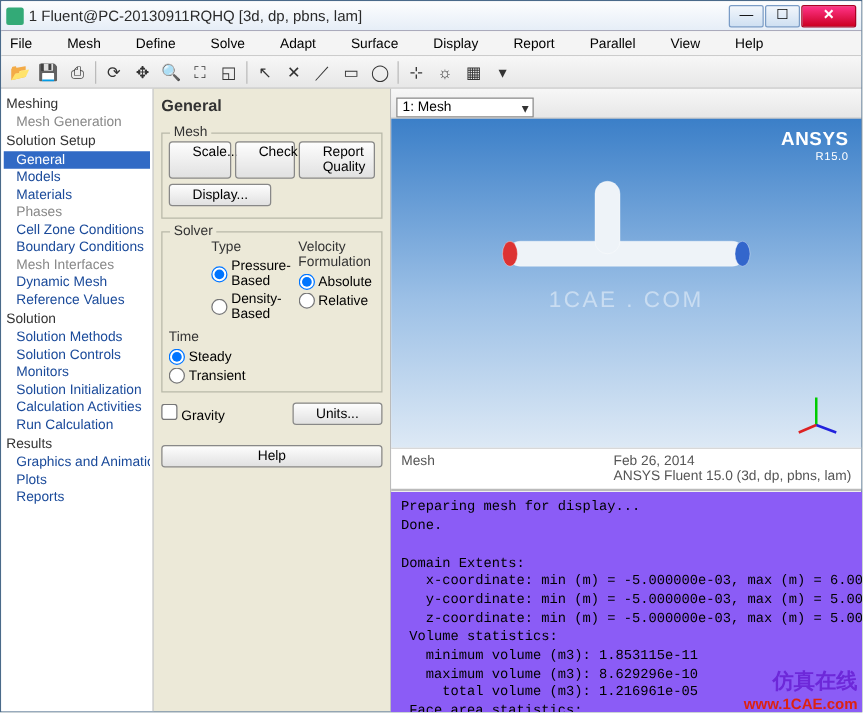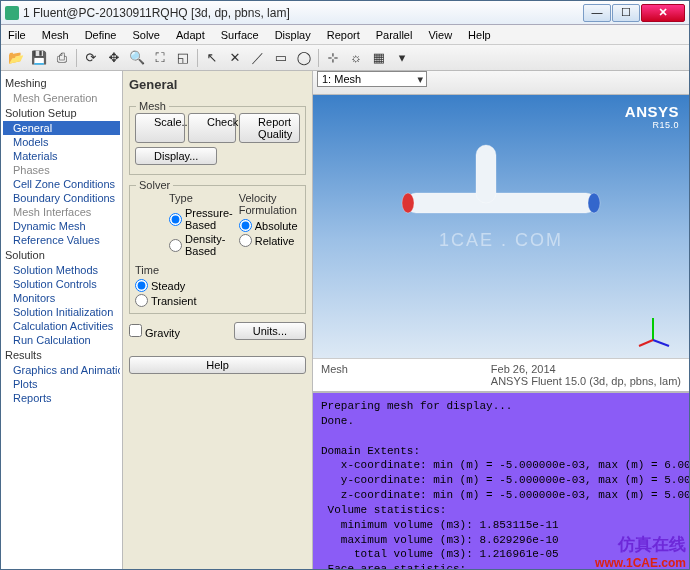--- a/index.html
+++ b/index.html
@@ -4,21 +4,21 @@
 <style>
 * { box-sizing: border-box; margin: 0; padding: 0; }
 body { font-family: Tahoma, Arial, sans-serif; font-size: 11px; background: #ece9d8; color: #000; width: 690px; height: 570px; overflow: hidden; }
 .window { border: 1px solid #4a6a8a; background: #fff; width: 690px; height: 570px; display: flex; flex-direction: column; }
 .titlebar { background: linear-gradient(#fdfdfe,#e6eef7); height: 24px; display: flex; align-items: center; padding: 0 4px; border-bottom: 1px solid #aab; }
 .titlebar .icon { width: 14px; height: 14px; background: #3a7; border-radius: 2px; margin-right: 4px; }
 .titlebar .title { flex: 1; font-size: 12px; color: #2a2a2a; }
 .winbtns { display: flex; gap: 1px; }
 .winbtn { width: 28px; height: 18px; background: linear-gradient(#f2f6fb,#cfe0f2); border: 1px solid #7a9cc6; border-radius: 2px; font-size: 11px; text-align: center; line-height: 14px; cursor: pointer; }
 .winbtn.close { background: linear-gradient(#f38,#c02); border-color: #a02; color: #fff; width: 44px; font-weight: bold; }
-.menubar { background: #f4f4f4; border-bottom: 1px solid #ccc; height: 20px; display: flex; align-items: center; padding: 0 4px; gap: 10px; }
+.menubar { background: #f4f4f4; border-bottom: 1px solid #ccc; height: 20px; display: flex; align-items: center; padding: 0 4px; gap: 22px; }
 .menubar span { cursor: pointer; padding: 2px 3px; }
 .toolbar { background: linear-gradient(#f7f7f7,#e7e7e7); border-bottom: 1px solid #bbb; height: 26px; display: flex; align-items: center; padding: 0 4px; gap: 1px; }
 .tbtn { width: 22px; height: 20px; border: 1px solid transparent; display: flex; align-items: center; justify-content: center; cursor: pointer; color: #333; font-size: 13px; }
 .tsep { width: 1px; height: 18px; background: #bbb; margin: 0 2px; }
 .body { flex: 1; display: flex; min-height: 0; }
 .navpanel { width: 122px; background: #fff; border-right: 1px solid #bbb; padding: 4px 2px; overflow-y: auto; font-size: 11px; }
 .navpanel .hdr { color: #333; font-weight: normal; padding: 2px 2px; }
 .navpanel .item { padding: 1px 2px 1px 10px; color: #1a4a9a; cursor: pointer; white-space: nowrap; overflow: hidden; }
 .navpanel .item.dim { color: #888; }
 .navpanel .item.sel { background: #316ac5; color: #fff; }
@@ -28,21 +28,21 @@
 .grp .legend { position: absolute; top: -7px; left: 6px; background: #ece9d8; padding: 0 3px; color: #333; font-size: 11px; }
 .btnrow { display: flex; gap: 3px; margin-bottom: 4px; }
 .btn { background: linear-gradient(#fdfdfd,#e1e1e1); border: 1px solid #888; border-radius: 3px; padding: 2px 18px; font-size: 11px; cursor: pointer; min-width: 48px; text-align: center; }
 .solvercols { display: flex; gap: 6px; margin-left: 34px; }
 .solvercol { flex: 1; }
 .solvercol .lbl { color: #333; margin-bottom: 2px; }
 .rad { display: flex; align-items: center; gap: 3px; padding: 1px 0; }
 .rad input { margin: 0; }
 .chkrow { display: flex; align-items: center; justify-content: space-between; padding: 4px 0; }
 .rightpanel { flex: 1; display: flex; flex-direction: column; min-width: 0; }
-.viewhdr { background: linear-gradient(#f7f7f7,#e7e7e7); border-bottom: 1px solid #bbb; height: 24px; display: flex; align-items: flex-start; padding: 0 4px; }
+.viewhdr { background: linear-gradient(#f7f7f7,#e7e7e7); border-bottom: 1px solid #bbb; height: 24px; display: flex; align-items: flex-end; padding: 0 4px; }
 .dropdown { background: #fff; border: 1px solid #888; padding: 1px 16px 1px 4px; font-size: 11px; position: relative; min-width: 110px; cursor: pointer; }
 .dropdown::after { content: "▾"; position: absolute; right: 3px; top: 1px; color: #333; }
 .viewport { flex: 1; background: linear-gradient(#3b7fc8 0%, #9cc0e6 55%, #dde9f5 100%); position: relative; min-height: 180px; }
 .ansys { position: absolute; top: 8px; right: 10px; color: #fff; font-weight: bold; font-size: 15px; text-align: right; letter-spacing: 0.5px; }
 .ansys .sub { display:block; font-size: 9px; font-weight: normal; text-align:right; }
 .wm { position: absolute; left: 50%; top: 55%; transform: translate(-50%,-50%); color: rgba(255,255,255,0.45); font-size: 18px; letter-spacing: 2px; }
 .triad { position: absolute; right: 18px; bottom: 10px; width: 36px; height: 36px; }
 .footer { background: #fff; border-top: 1px solid #ccc; font-size: 11px; padding: 4px 8px; display: flex; justify-content: space-between; color: #555; }
 .console { background: #8b5cf6; border-top: 2px solid #bbb; font-family: "Courier New", monospace; font-size: 11px; padding: 6px 8px; height: 178px; overflow: auto; white-space: pre; color: #000; line-height: 1.35; }
 .botwm { position: absolute; right: 4px; bottom: 0; text-align: right; pointer-events:none; }

